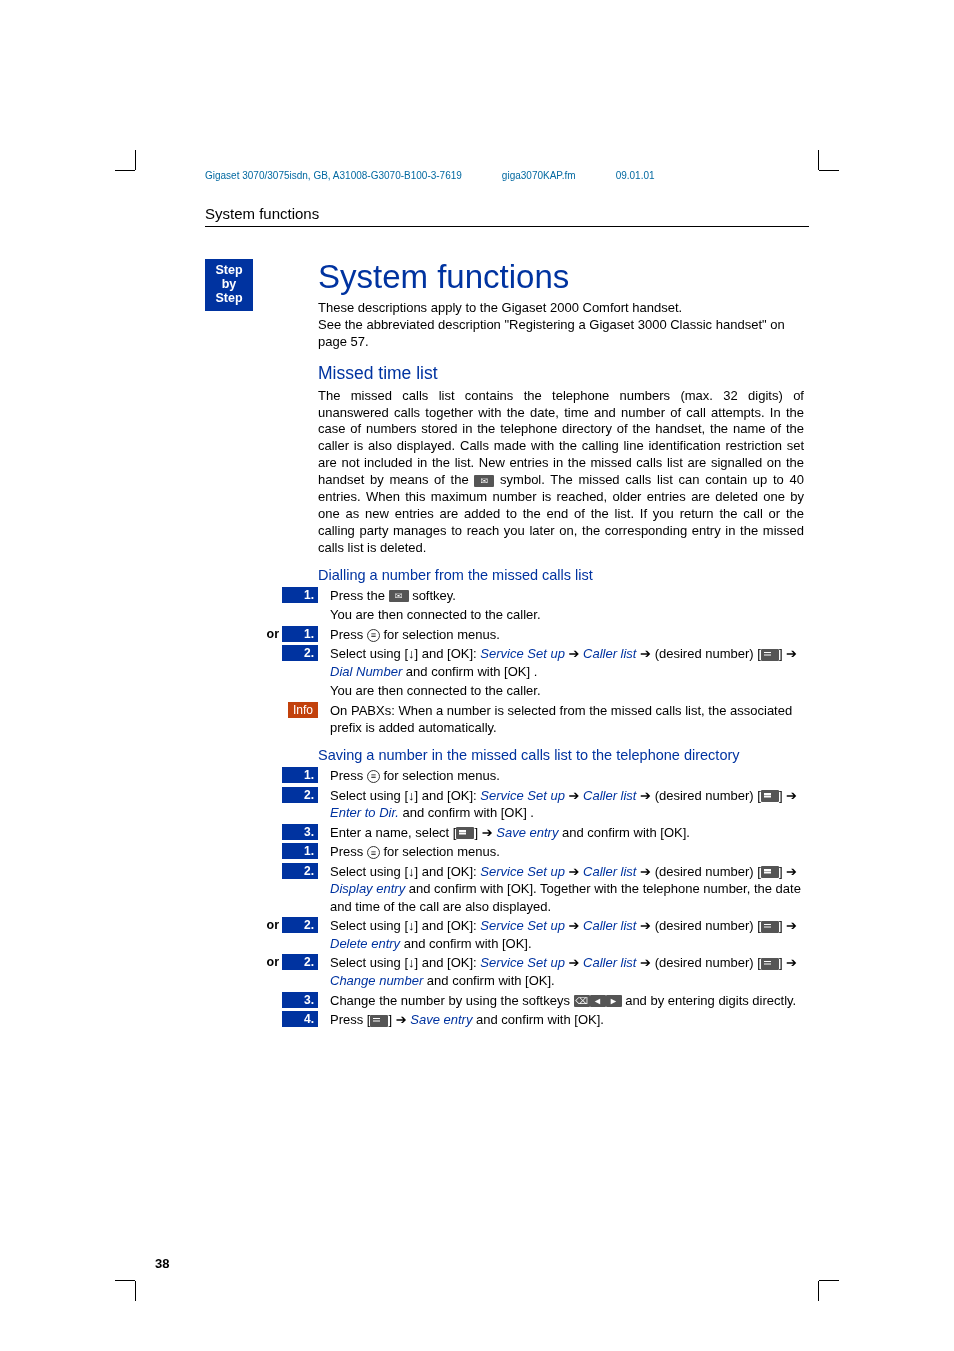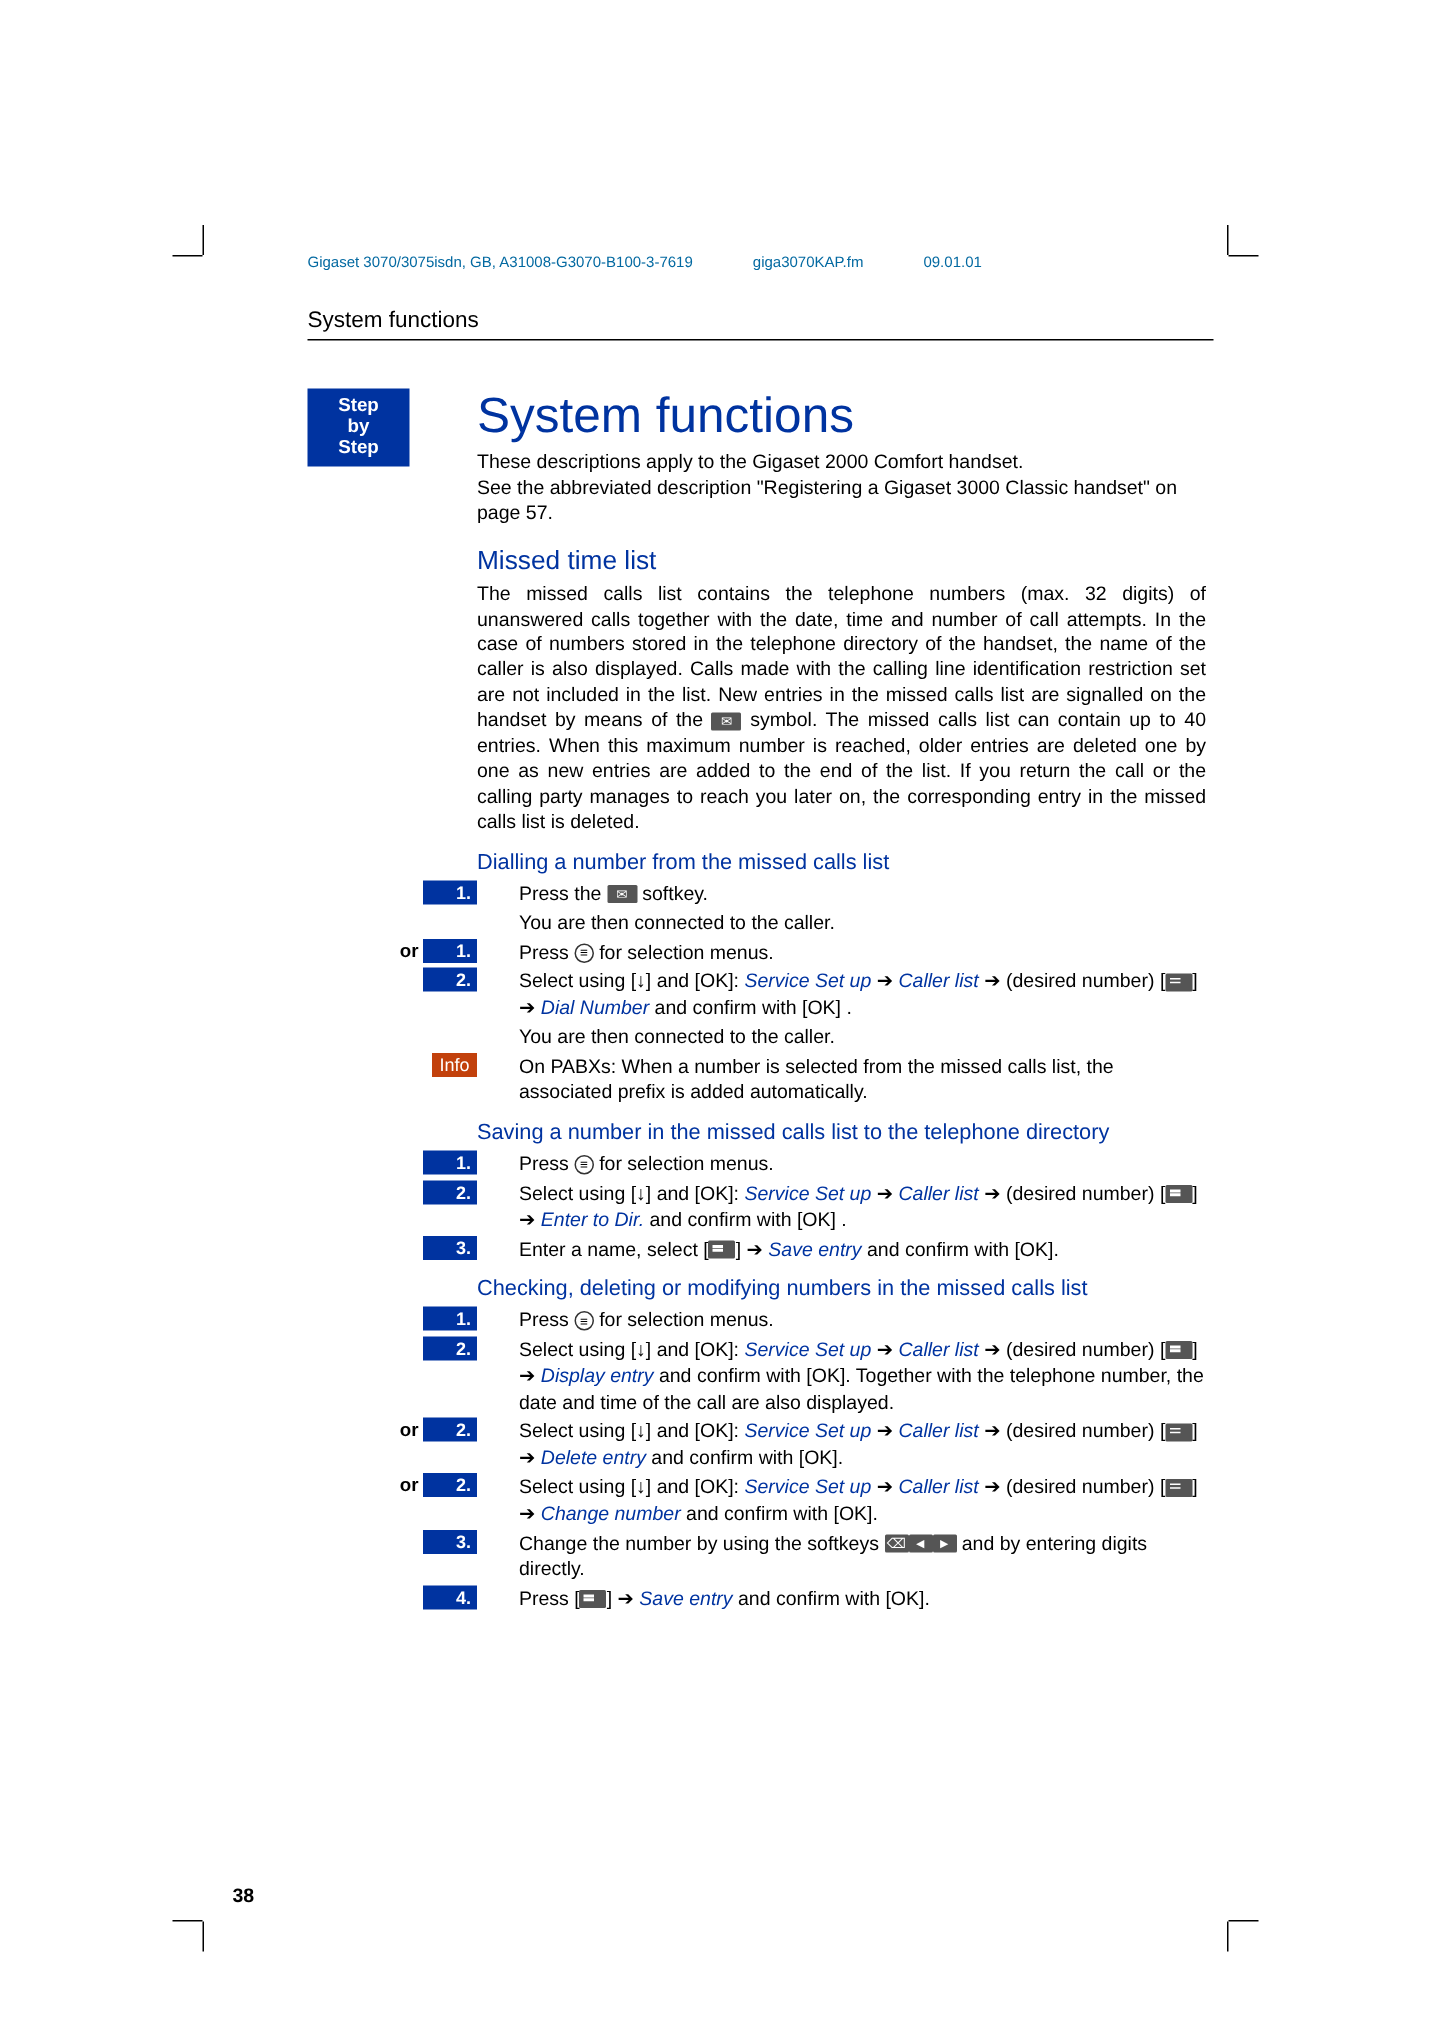--- a/index.html
+++ b/index.html
@@ -32,21 +32,21 @@
     right: 145px;
     font-size: 15px;
     color: #000;
     padding-bottom: 4px;
     border-bottom: 1.5px solid #000;
   }
   .sidebar-tab {
     position: absolute;
     top: 259px;
     left: 205px;
-    width: 68px;
+    width: 48px;
     background: #0033a0;
     color: #fff;
     font-size: 12.5px;
     font-weight: bold;
     text-align: center;
     padding: 5px 0 6px 0;
     line-height: 1.1;
   }
   .content {
     position: absolute;
@@ -110,21 +110,21 @@
     background: #c2410c;
     color: #fff;
     font-size: 12px;
     font-weight: normal;
     padding: 1px 5px;
   }
   .step-text {
     font-size: 13px;
     color: #000;
     line-height: 1.35;
-    padding-left: 28px;
+    padding-left: 12px;
     flex: 1;
   }
   .blue-ital { color: #0033a0; font-style: italic; }
   .arrow { font-family: Arial; }
   .icon-box {
     display: inline-block;
     width: 20px;
     height: 12px;
     background: #555;
     color: #fff;
@@ -276,21 +276,20 @@
   </div>
   <div class="step-row">
     <div class="step-badge-wrap">
         <span class="num-badge">3.</span>
       </div>
     <div class="step-text">
       <span>Enter a name, select </span>[<span class="icon-card"></span>] <span class="arrow">➔</span> <span class="blue-ital">Save entry</span><span> and confirm with [OK].</span>
     </div>
   </div>
 
-  <h3 class="blue-h3">Checking, deleting or modifying numbers in the missed calls list</h3>
 
   <div class="step-row">
     <div class="step-badge-wrap">
         <span class="num-badge">1.</span>
       </div>
     <div class="step-text">Press <span class="icon-round">≡</span> for selection menus.</div>
   </div>
   <div class="step-row">
     <div class="step-badge-wrap">
         <span class="num-badge">2.</span>

